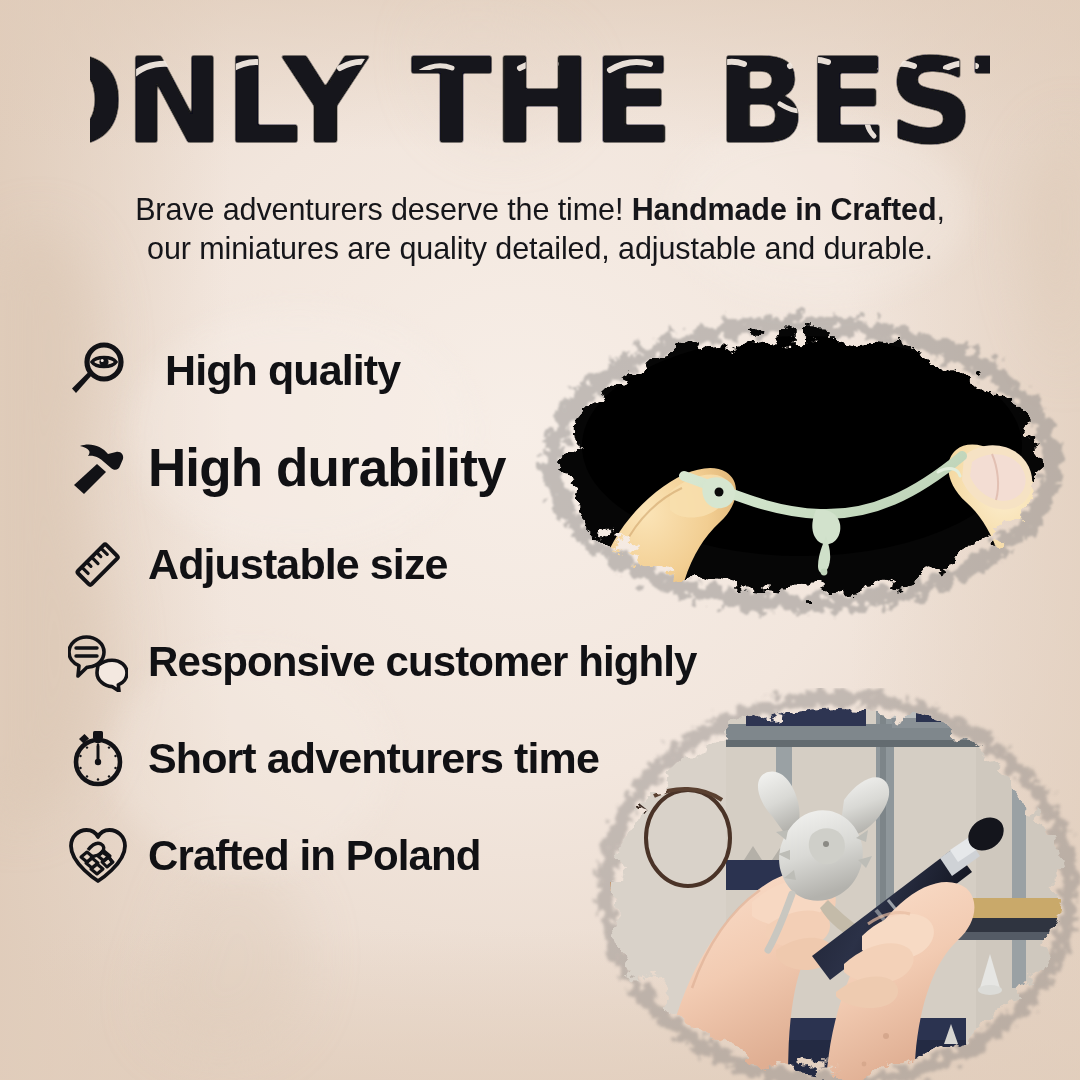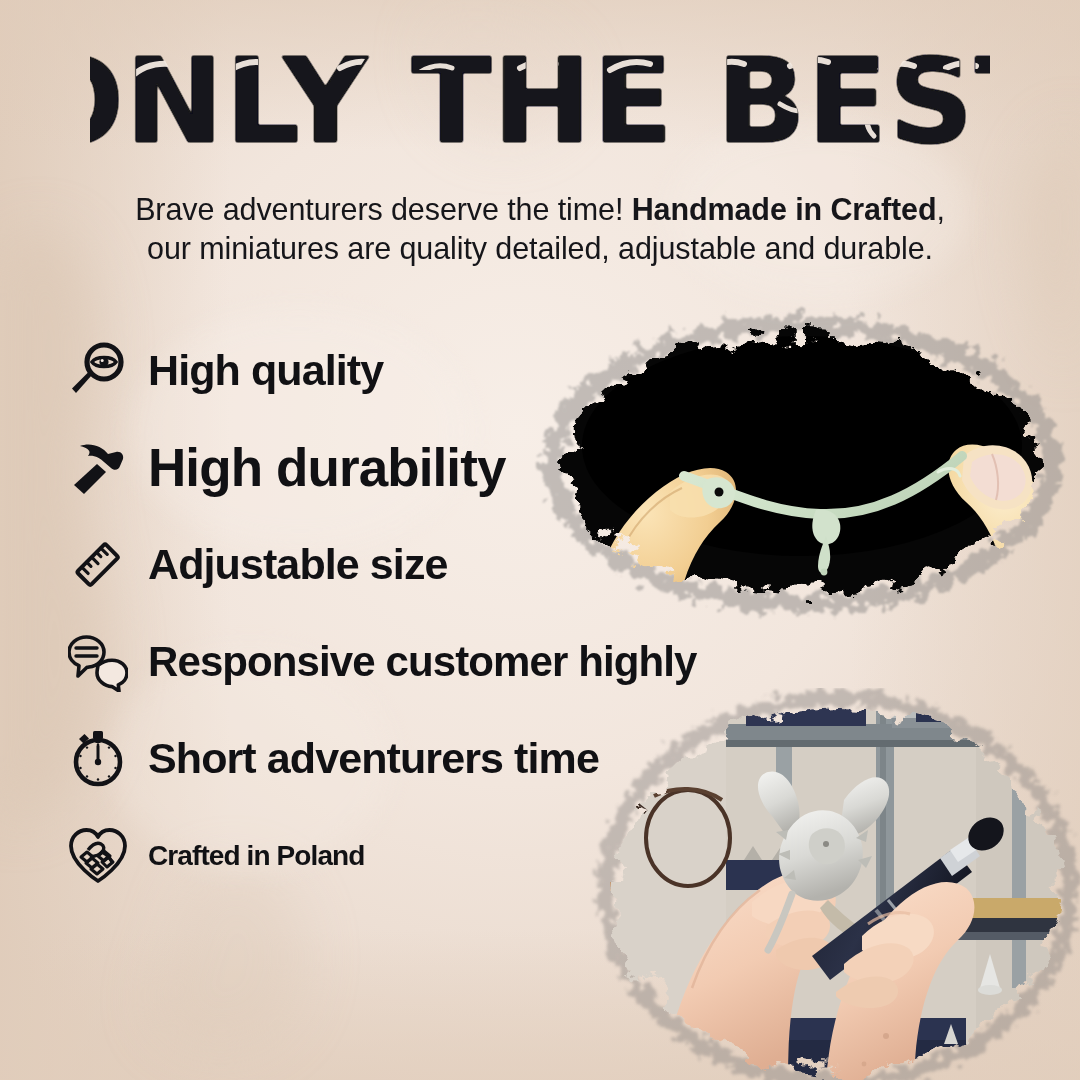--- a/index.html
+++ b/index.html
@@ -48,26 +48,26 @@
     display:flex; align-items:center; justify-content:center;
     margin-right:14px;
   }
   .feature-icon svg { display:block; }
   .feature-label {
     font-size:42px; font-weight:bold; color:#111114;
     letter-spacing:-0.9px; white-space:nowrap;
     line-height:1;
   }
   
-  #row-0 .feature-label { font-size:43px; }
+  #row-0 .feature-label { font-size:43px;margin-left:17px; }
   #row-1 .feature-label { font-size:53px; }
   #row-2 .feature-label { font-size:43px; }
   #row-3 .feature-label { font-size:42px; }
   #row-4 .feature-label { font-size:43px; }
-  #row-5 .feature-label { font-size:28px; }
+  #row-5 .feature-label { font-size:42px; }
 </style>
 </head>
 <body>
 
 <svg id="bg" viewBox="0 0 1080 1080" preserveAspectRatio="none">
   <defs>
     <radialGradient id="bgCore" cx="48%" cy="40%" r="68%">
       <stop offset="0%" stop-color="#f7eee7"></stop>
       <stop offset="48%" stop-color="#f2e6dd"></stop>
       <stop offset="100%" stop-color="#e6d5c7"></stop>

